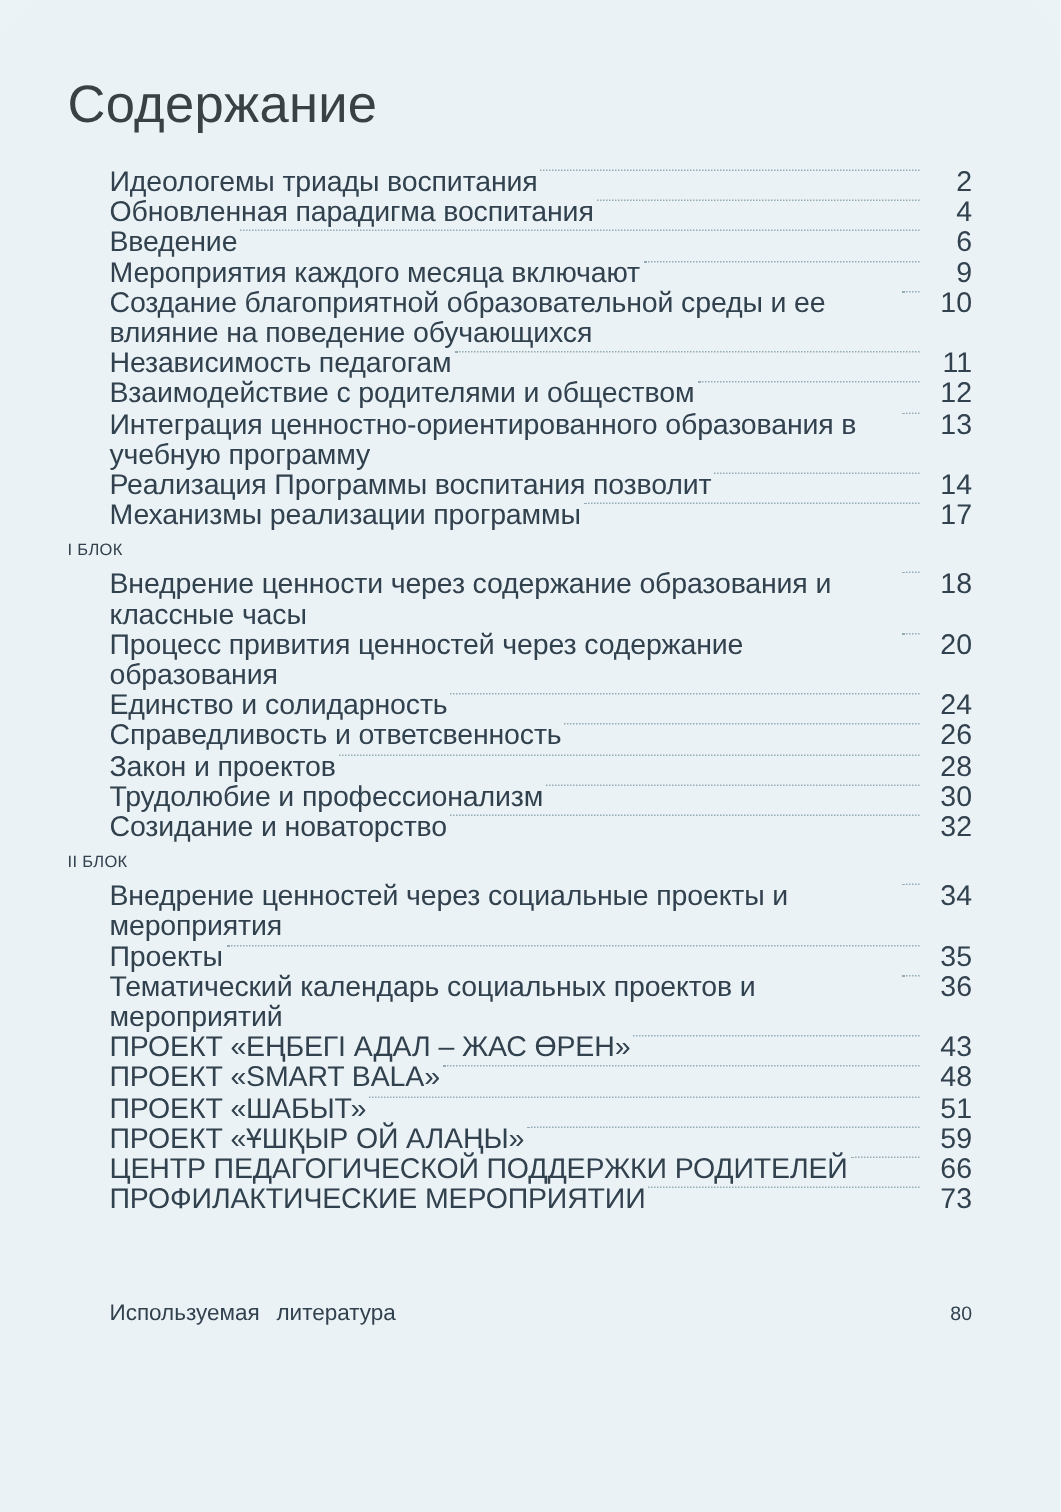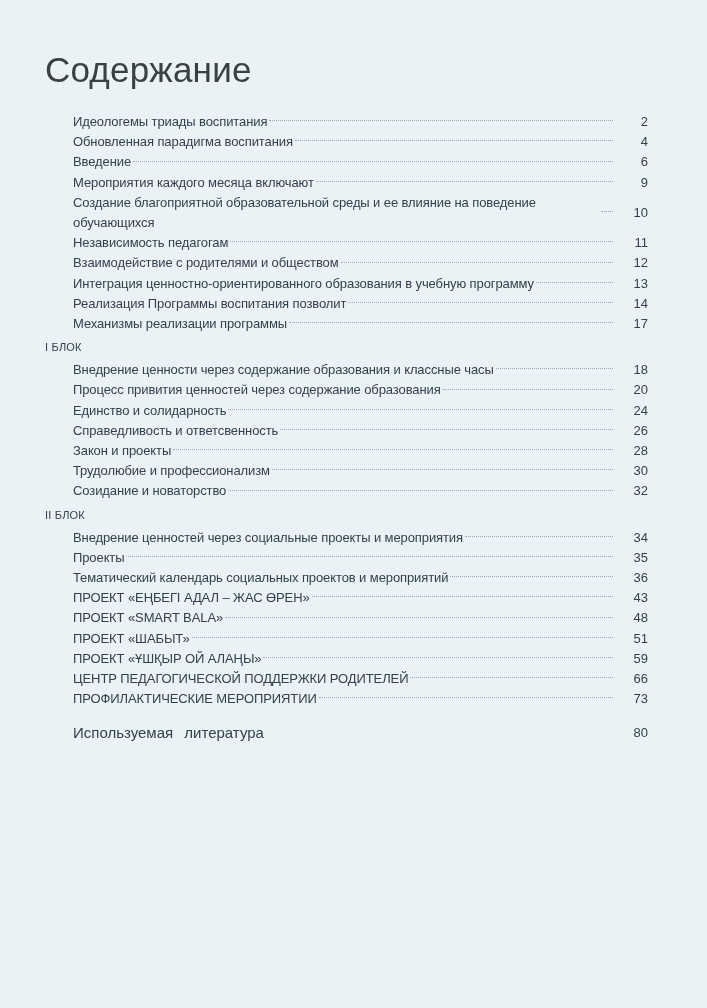--- a/index.html
+++ b/index.html
@@ -36,22 +36,22 @@
     line-height: 22px;
     margin: 2px 0 2px 0;
     color: #32414e;
     letter-spacing: 0.2px;
   }
   .toc-entries {
     padding-left: 28px;
   }
   .toc-entry {
     display: flex;
-    align-items: center;
-    font-size: 13px;
+    align-items: flex-start;
+    font-size: 19px;
     line-height: 20.2px;
     color: #32414e;
   }
   .toc-entry .label {
     max-width: 545px;
     letter-spacing: -0.1px;
   }
   .toc-entry .leader {
     flex: 1;
     min-width: 12px;
@@ -67,20 +67,21 @@
   .footer-entry {
     display: flex;
     align-items: flex-end;
     margin-top: 14px;
     padding-left: 28px;
     font-size: 15px;
     line-height: 20px;
   }
   .footer-entry .label {
     word-spacing: 7px;
+    margin-top: 41px;
   }
   .footer-entry .spacer {
     flex: 1;
   }
   .footer-entry .pagenum {
     width: 34px;
     text-align: right;
     font-size: 13px;
   }
 </style>
@@ -159,21 +160,21 @@
           <span class="label">Единство и солидарность</span>
           <span class="leader"></span>
           <span class="pagenum">24</span>
         </div>
         <div class="toc-entry">
           <span class="label">Справедливость и ответсвенность</span>
           <span class="leader"></span>
           <span class="pagenum">26</span>
         </div>
         <div class="toc-entry">
-          <span class="label">Закон и проекты</span>
+          <span class="label">Закон и проектов</span>
           <span class="leader"></span>
           <span class="pagenum">28</span>
         </div>
         <div class="toc-entry">
           <span class="label">Трудолюбие и профессионализм</span>
           <span class="leader"></span>
           <span class="pagenum">30</span>
         </div>
         <div class="toc-entry">
           <span class="label">Созидание и новаторство</span>

